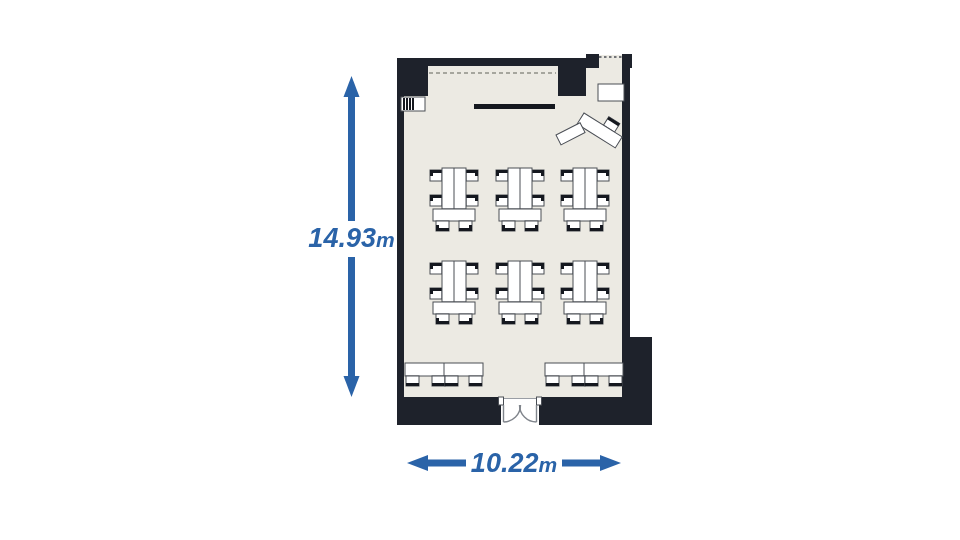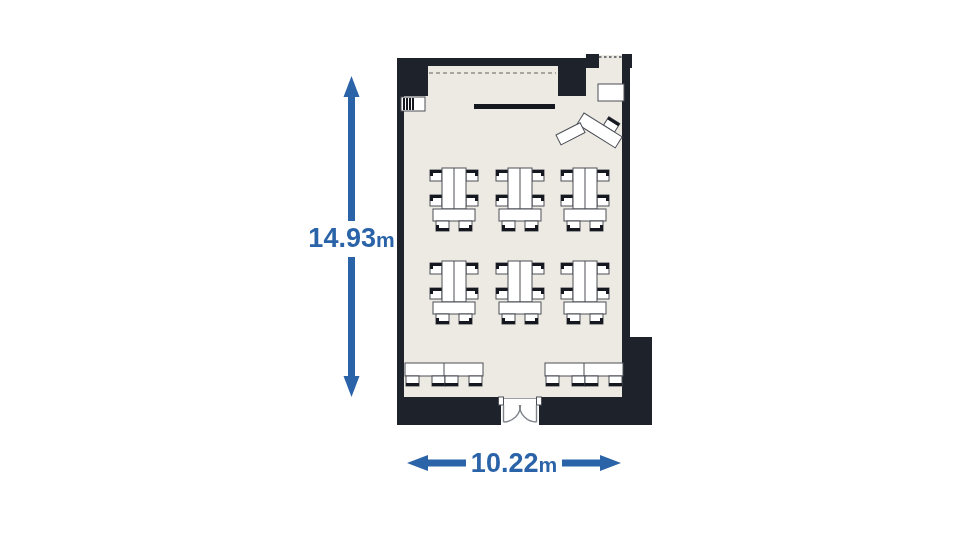--- a/index.html
+++ b/index.html
@@ -3,20 +3,21 @@
 <meta charset="utf-8">
 <style>
   html, body { margin: 0; padding: 0; background: var(--background, #fff); }
   .stage {
     position: relative;
     width: 960px;
     height: 540px;
     background: var(--background, #fff);
     font-family: "Liberation Sans", sans-serif;
     overflow: hidden;
+    font-style: italic;
   }
   svg { display: block; }
   .floor   { fill: var(--floor, #eceae3); }
   .wall    { fill: var(--wall, #1e222b); }
   .furn    { fill: #ffffff; stroke: var(--furniture-outline, #4a4e55); stroke-width: 1; }
   .furnline{ stroke: var(--furniture-outline, #4a4e55); stroke-width: 1; }
   .dark    { fill: var(--chair-back, #15181f); }
   .dash-partition { stroke: var(--partition-dash, #a6a69e); stroke-width: 2; stroke-dasharray: 4 3; fill: none; }
   .dash-window    { stroke: var(--furniture-outline, #4a4e55); stroke-width: 1.5; stroke-dasharray: 2.5 2.5; fill: none; }
   .door    { stroke: #80858c; stroke-width: 1.4; fill: none; }

